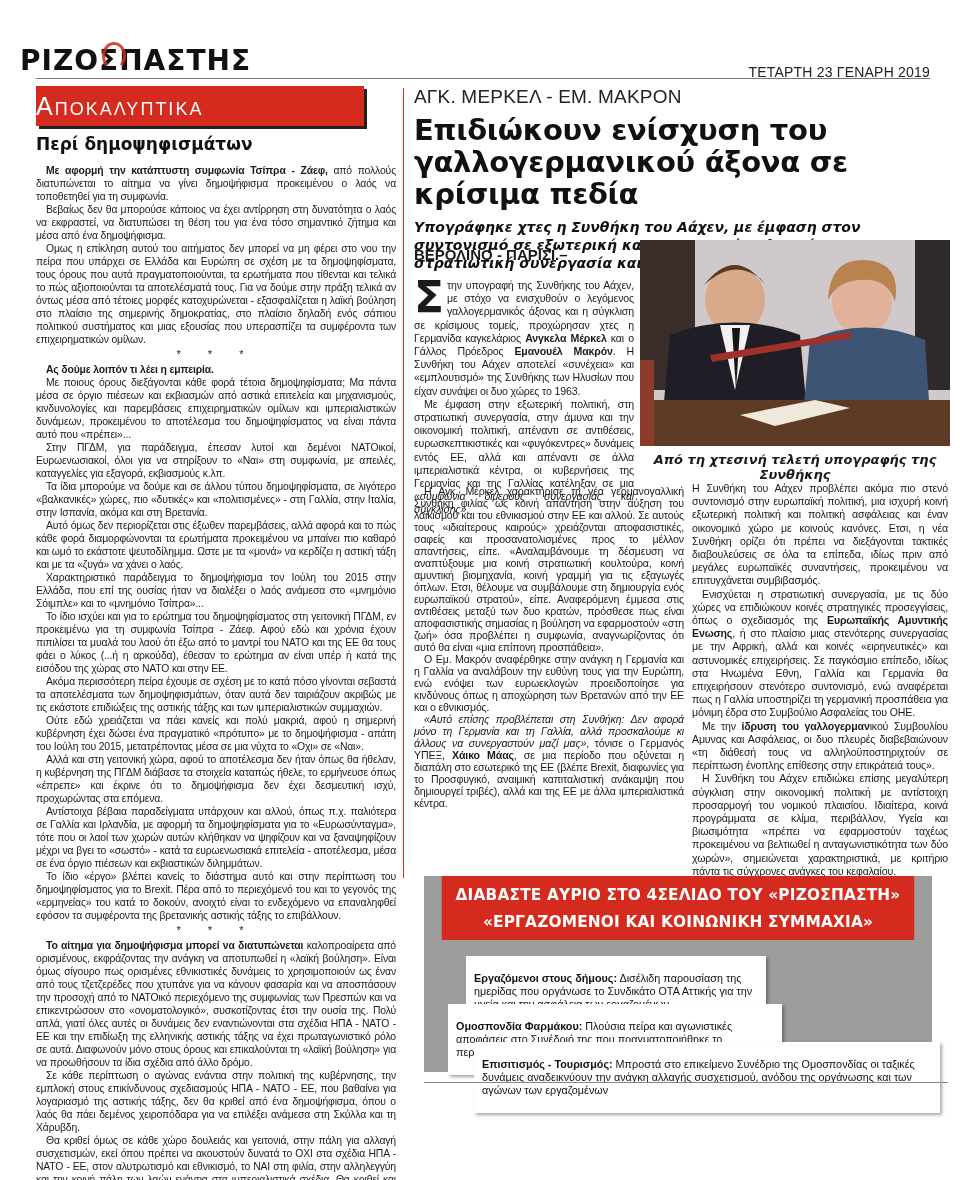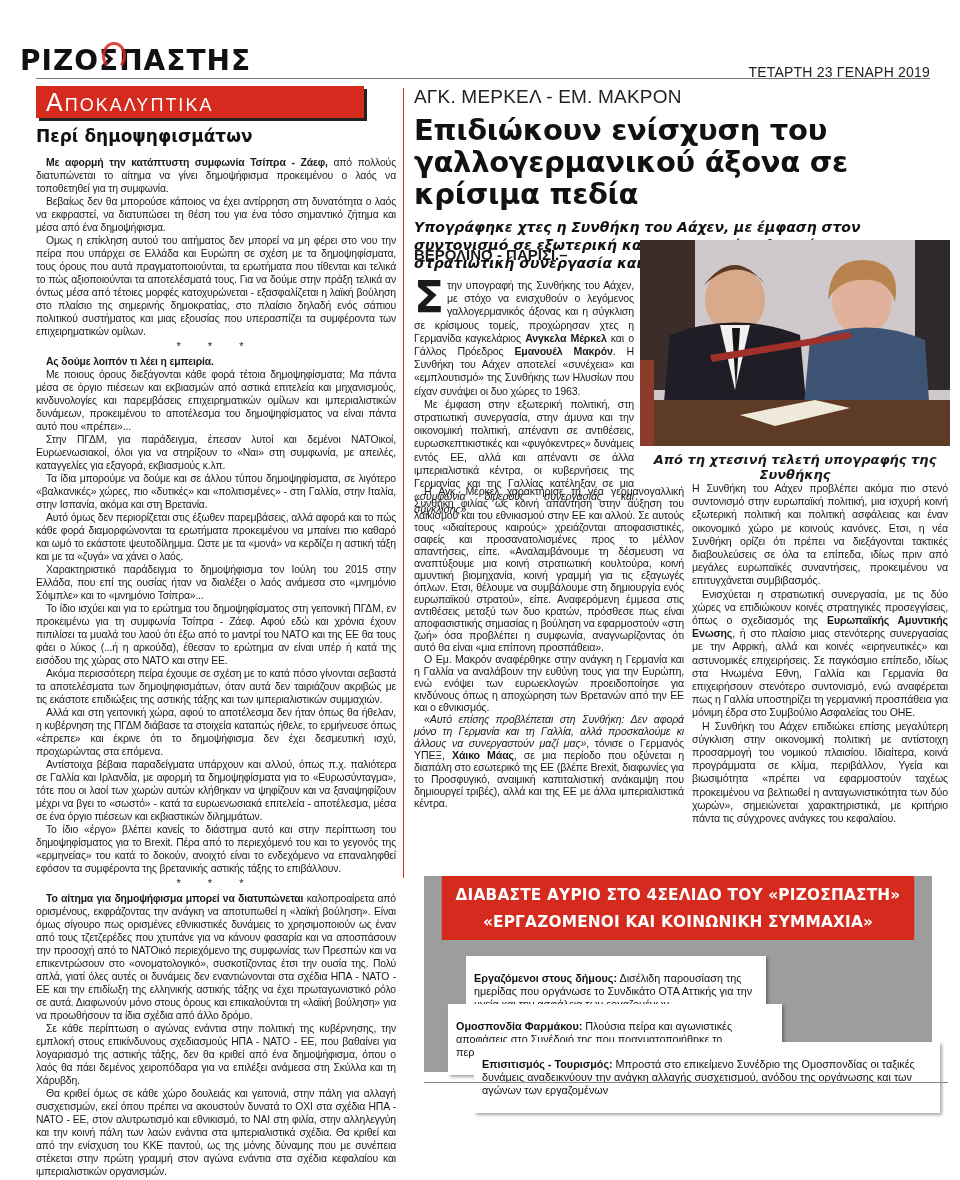--- a/index.html
+++ b/index.html
@@ -5,21 +5,21 @@
   * { box-sizing: border-box; margin: 0; padding: 0; }
   html, body { width: 960px; height: 1180px; background: #ffffff; overflow: hidden; }
   body { position: relative; font-family: "Liberation Sans", sans-serif; color: #1a1a1a; }
 
   .masthead { position: absolute; left: 20px; top: 44px; font-family: "DejaVu Sans", sans-serif; font-weight: 900; font-size: 28px; letter-spacing: 1px; color: #111; }
   .masthead .swirl { position: absolute; left: 82px; top: -2px; width: 24px; height: 28px; border: 3px solid #d52b1e; border-radius: 50%; border-bottom-color: transparent; opacity: .85; }
   .date { position: absolute; right: 30px; top: 64px; font-size: 14px; letter-spacing: .2px; color: #222; }
   .top-rule { position: absolute; left: 36px; right: 30px; top: 78px; height: 1px; background: #777; }
 
   .left { position: absolute; left: 36px; top: 86px; width: 360px; }
-  .banner { background: #d52b1e; height: 32px; width: 328px; display: flex; align-items: center; padding-left: 10px; box-shadow: 3px 3px 0 #222; text-align: center; }
+  .banner { background: #d52b1e; height: 40px; width: 328px; display: flex; align-items: center; box-shadow: 3px 3px 0 #222; text-align: center; }
   .banner span { color: #fff; font-family: "Liberation Sans", sans-serif; font-size: 25px; letter-spacing: 2px; font-variant: small-caps; }
   .left h2 { font-family: "DejaVu Sans", sans-serif; font-weight: bold; font-size: 17px; margin: 8px 0 10px 0; color: #111; }
   .body-text { font-family: "Liberation Sans Narrow", "Liberation Sans", sans-serif; font-size: 10.4px; line-height: 13px; text-align: justify; color: #1a1a1a; letter-spacing: -0.15px; }
   .body-text p { text-indent: 10px; }
   .body-text b { font-weight: bold; }
   .stars { text-align: center; letter-spacing: 12px; font-size: 11px; margin: 2px 0; }
 
   .vrule { position: absolute; left: 403px; top: 88px; width: 1px; height: 790px; background: #d52b1e; }
 
   .right { position: absolute; left: 414px; top: 86px; width: 530px; }
@@ -67,20 +67,21 @@
     <p>Ομως η επίκληση αυτού του αιτήματος δεν μπορεί να μη φέρει στο νου την πείρα που υπάρχει σε Ελλάδα και Ευρώπη σε σχέση με τα δημοψηφίσματα, τους όρους που αυτά πραγματοποιούνται, τα ερωτήματα που τίθενται και τελικά το πώς αξιοποιούνται τα αποτελέσματά τους. Για να δούμε στην πράξη τελικά αν όντως μέσα από τέτοιες μορφές κατοχυρώνεται - εξασφαλίζεται η λαϊκή βούληση στο πλαίσιο της σημερινής δημοκρατίας, στο πλαίσιο δηλαδή ενός σάπιου πολιτικού συστήματος και μιας εξουσίας που υπερασπίζει τα συμφέροντα των επιχειρηματικών ομίλων.</p>
     <div class="stars">* * *</div>
     <p><b>Ας δούμε λοιπόν τι λέει η εμπειρία.</b></p>
     <p>Με ποιους όρους διεξάγονται κάθε φορά τέτοια δημοψηφίσματα; Μα πάντα μέσα σε όργιο πιέσεων και εκβιασμών από αστικά επιτελεία και μηχανισμούς, κινδυνολογίες και παρεμβάσεις επιχειρηματικών ομίλων και ιμπεριαλιστικών δυνάμεων, προκειμένου το αποτέλεσμα του δημοψηφίσματος να είναι πάντα αυτό που «πρέπει»...</p>
     <p>Στην ΠΓΔΜ, για παράδειγμα, έπεσαν λυτοί και δεμένοι ΝΑΤΟικοί, Ευρωενωσιακοί, όλοι για να στηρίξουν το «Ναι» στη συμφωνία, με απειλές, καταγγελίες για εξαγορά, εκβιασμούς κ.λπ.</p>
     <p>Τα ίδια μπορούμε να δούμε και σε άλλου τύπου δημοψηφίσματα, σε λιγότερο «βαλκανικές» χώρες, πιο «δυτικές» και «πολιτισμένες» - στη Γαλλία, στην Ιταλία, στην Ισπανία, ακόμα και στη Βρετανία.</p>
     <p>Αυτό όμως δεν περιορίζεται στις έξωθεν παρεμβάσεις, αλλά αφορά και το πώς κάθε φορά διαμορφώνονται τα ερωτήματα προκειμένου να μπαίνει πιο καθαρό και ωμό το εκάστοτε ψευτοδίλημμα. Ωστε με τα «μονά» να κερδίζει η αστική τάξη και με τα «ζυγά» να χάνει ο λαός.</p>
     <p>Χαρακτηριστικό παράδειγμα το δημοψήφισμα τον Ιούλη του 2015 στην Ελλάδα, που επί της ουσίας ήταν να διαλέξει ο λαός ανάμεσα στο «μνημόνιο Σόιμπλε» και το «μνημόνιο Τσίπρα»...</p>
     <p>Το ίδιο ισχύει και για το ερώτημα του δημοψηφίσματος στη γειτονική ΠΓΔΜ, εν προκειμένω για τη συμφωνία Τσίπρα - Ζάεφ. Αφού εδώ και χρόνια έχουν πιπιλίσει τα μυαλά του λαού ότι έξω από το μαντρί του ΝΑΤΟ και της ΕΕ θα τους φάει ο λύκος (...ή η αρκούδα), έθεσαν το ερώτημα αν είναι υπέρ ή κατά της εισόδου της χώρας στο ΝΑΤΟ και στην ΕΕ.</p>
     <p>Ακόμα περισσότερη πείρα έχουμε σε σχέση με το κατά πόσο γίνονται σεβαστά τα αποτελέσματα των δημοψηφισμάτων, όταν αυτά δεν ταιριάζουν ακριβώς με τις εκάστοτε επιδιώξεις της αστικής τάξης και των ιμπεριαλιστικών συμμαχιών.</p>
+    <p>Ούτε εδώ χρειάζεται να πάει κανείς και πολύ μακριά, αφού η σημερινή κυβέρνηση έχει δώσει ένα πραγματικό «πρότυπο» με το δημοψήφισμα - απάτη του Ιούλη του 2015, μετατρέποντας μέσα σε μια νύχτα το «Οχι» σε «Ναι».</p>
     <p>Αλλά και στη γειτονική χώρα, αφού το αποτέλεσμα δεν ήταν όπως θα ήθελαν, η κυβέρνηση της ΠΓΔΜ διάβασε τα στοιχεία καταπώς ήθελε, το ερμήνευσε όπως «έπρεπε» και έκρινε ότι το δημοψήφισμα δεν έχει δεσμευτική ισχύ, προχωρώντας στα επόμενα.</p>
     <p>Αντίστοιχα βέβαια παραδείγματα υπάρχουν και αλλού, όπως π.χ. παλιότερα σε Γαλλία και Ιρλανδία, με αφορμή τα δημοψηφίσματα για το «Ευρωσύνταγμα», τότε που οι λαοί των χωρών αυτών κλήθηκαν να ψηφίζουν και να ξαναψηφίζουν μέχρι να βγει το «σωστό» - κατά τα ευρωενωσιακά επιτελεία - αποτέλεσμα, μέσα σε ένα όργιο πιέσεων και εκβιαστικών διλημμάτων.</p>
     <p>Το ίδιο «έργο» βλέπει κανείς το διάστημα αυτό και στην περίπτωση του δημοψηφίσματος για το Brexit. Πέρα από το περιεχόμενό του και το γεγονός της «ερμηνείας» του κατά το δοκούν, ανοιχτό είναι το ενδεχόμενο να επαναληφθεί εφόσον τα συμφέροντα της βρετανικής αστικής τάξης το επιβάλλουν.</p>
     <div class="stars">* * *</div>
     <p><b>Το αίτημα για δημοψήφισμα μπορεί να διατυπώνεται</b><span> καλοπροαίρετα από ορισμένους, εκφράζοντας την ανάγκη να αποτυπωθεί η «λαϊκή βούληση». Είναι όμως σίγουρο πως ορισμένες εθνικιστικές δυνάμεις το χρησιμοποιούν ως έναν από τους τζετζερέδες που χτυπάνε για να κάνουν φασαρία και να αποσπάσουν την προσοχή από το ΝΑΤΟικό περιεχόμενο της συμφωνίας των Πρεσπών και να επικεντρώσουν στο «ονοματολογικό», συσκοτίζοντας έτσι την ουσία της. Πολύ απλά, γιατί όλες αυτές οι δυνάμεις δεν εναντιώνονται στα σχέδια ΗΠΑ - ΝΑΤΟ - ΕΕ και την επιδίωξη της ελληνικής αστικής τάξης να έχει πρωταγωνιστικό ρόλο σε αυτά. Διαφωνούν μόνο στους όρους και επικαλούνται τη «λαϊκή βούληση» για να προωθήσουν τα ίδια σχέδια από άλλο δρόμο.</span></p>
     <p>Σε κάθε περίπτωση ο αγώνας ενάντια στην πολιτική της κυβέρνησης, την εμπλοκή στους επικίνδυνους σχεδιασμούς ΗΠΑ - ΝΑΤΟ - ΕΕ, που βαθαίνει για λογαριασμό της αστικής τάξης, δεν θα κριθεί από ένα δημοψήφισμα, όπου ο λαός θα πάει δεμένος χειροπόδαρα για να επιλέξει ανάμεσα στη Σκύλλα και τη Χάρυβδη.</p>
     <p>Θα κριθεί όμως σε κάθε χώρο δουλειάς και γειτονιά, στην πάλη για αλλαγή συσχετισμών, εκεί όπου πρέπει να ακουστούν δυνατά το ΟΧΙ στα σχέδια ΗΠΑ - ΝΑΤΟ - ΕΕ, στον αλυτρωτισμό και εθνικισμό, το ΝΑΙ στη φιλία, στην αλληλεγγύη και την κοινή πάλη των λαών ενάντια στα ιμπεριαλιστικά σχέδια. Θα κριθεί και από την ενίσχυση του ΚΚΕ παντού, ως της μόνης δύναμης που με συνέπεια στέκεται στην πρώτη γραμμή στον αγώνα ενάντια στα σχέδια κεφαλαίου και ιμπεριαλιστικών οργανισμών.</p>
 
   </div>
 </div>
@@ -127,20 +128,21 @@
     <path d="M100 175 L175 160 L210 168 L135 186Z" fill="#efe9dc"></path>
     <rect x="0" y="120" width="14" height="86" fill="#8a3b2a"></rect>
   </svg>
 </div>
 <div class="caption">Από τη χτεσινή τελετή υπογραφής της Συνθήκης</div>
 
 <div class="col-b">
   <div class="body-text">
     <p style="text-indent:0">Η Συνθήκη του Αάχεν προβλέπει ακόμα πιο στενό συντονισμό στην ευρωπαϊκή πολιτική, μια ισχυρή κοινή εξωτερική πολιτική και πολιτική ασφάλειας και έναν οικονομικό χώρο με κοινούς κανόνες. Ετσι, η νέα Συνθήκη ορίζει ότι πρέπει να διεξάγονται τακτικές διαβουλεύσεις σε όλα τα επίπεδα, ιδίως πριν από μεγάλες ευρωπαϊκές συναντήσεις, προκειμένου να επιτυγχάνεται συμβιβασμός.</p>
     <p><span>Ενισχύεται η στρατιωτική συνεργασία, με τις δύο χώρες να επιδιώκουν κοινές στρατηγικές προσεγγίσεις, όπως ο σχεδιασμός της </span><b>Ευρωπαϊκής Αμυντικής Ενωσης</b><span>, ή στο πλαίσιο μιας στενότερης συνεργασίας με την Αφρική, αλλά και κοινές «ειρηνευτικές» και αστυνομικές επιχειρήσεις. Σε παγκόσμιο επίπεδο, ιδίως στα Ηνωμένα Εθνη, Γαλλία και Γερμανία θα επιχειρήσουν στενότερο συντονισμό, ενώ αναφέρεται πως η Γαλλία υποστηρίζει τη γερμανική προσπάθεια για μόνιμη έδρα στο Συμβούλιο Ασφαλείας του ΟΗΕ.</span></p>
+    <p><span>Με την </span><b>ίδρυση του γαλλογερμαν</b><span>ικού Συμβουλίου Αμυνας και Ασφάλειας, οι δυο πλευρές διαβεβαιώνουν «τη διάθεσή τους να αλληλοϋποστηριχτούν σε περίπτωση ένοπλης επίθεσης στην επικράτειά τους».</span></p>
     <p>Η Συνθήκη του Αάχεν επιδιώκει επίσης μεγαλύτερη σύγκλιση στην οικονομική πολιτική με αντίστοιχη προσαρμογή του νομικού πλαισίου. Ιδιαίτερα, κοινά προγράμματα σε κλίμα, περιβάλλον, Υγεία και βιωσιμότητα «πρέπει να εφαρμοστούν ταχέως προκειμένου να βελτιωθεί η ανταγωνιστικότητα των δύο χωρών», σημειώνεται χαρακτηριστικά, με κριτήριο πάντα τις σύγχρονες ανάγκες του κεφαλαίου.</p>
   </div>
 </div>
 
 <div class="promo">
   <div class="promo-head">
     <div>ΔΙΑΒΑΣΤΕ ΑΥΡΙΟ ΣΤΟ 4ΣΕΛΙΔΟ ΤΟΥ «ΡΙΖΟΣΠΑΣΤΗ»</div>
     <div>«ΕΡΓΑΖΟΜΕΝΟΙ ΚΑΙ ΚΟΙΝΩΝΙΚΗ ΣΥΜΜΑΧΙΑ»</div>
   </div>
   <div class="promo-item pi1"><b>Εργαζόμενοι στους δήμους:</b><span> Δισέλιδη παρουσίαση της ημερίδας που οργάνωσε το Συνδικάτο ΟΤΑ Αττικής για την υγεία και την ασφάλεια των εργαζομένων</span></div>

